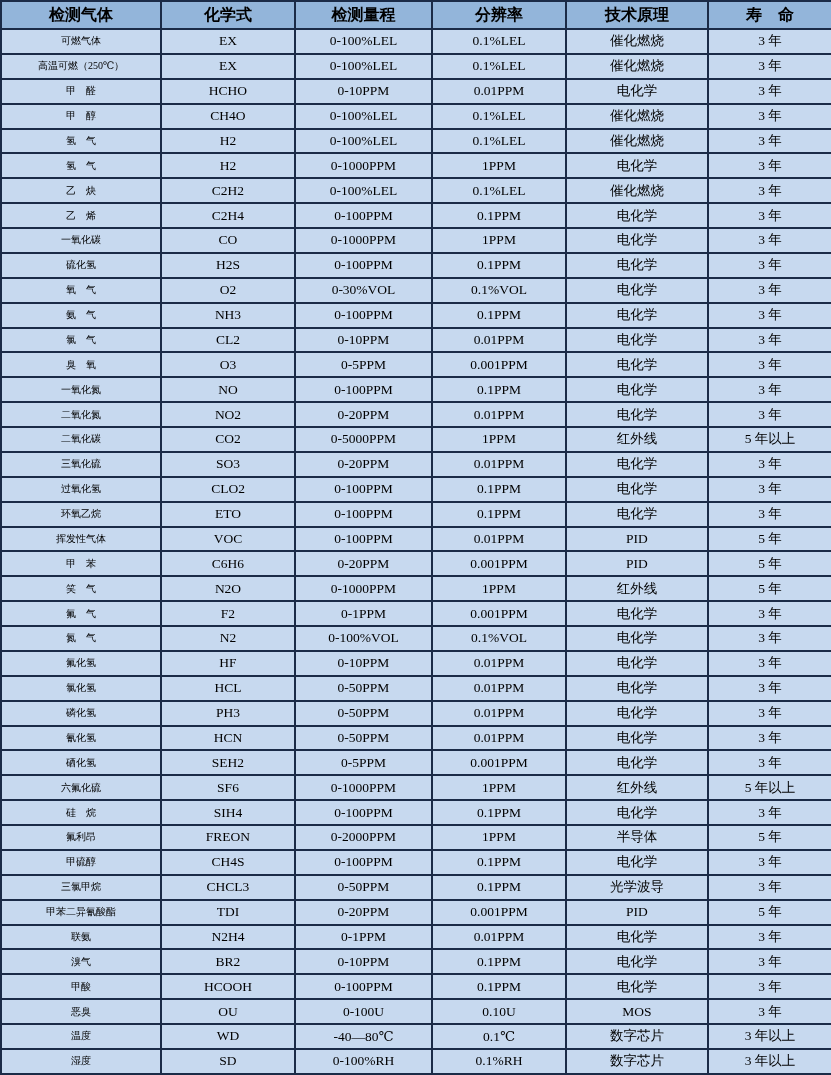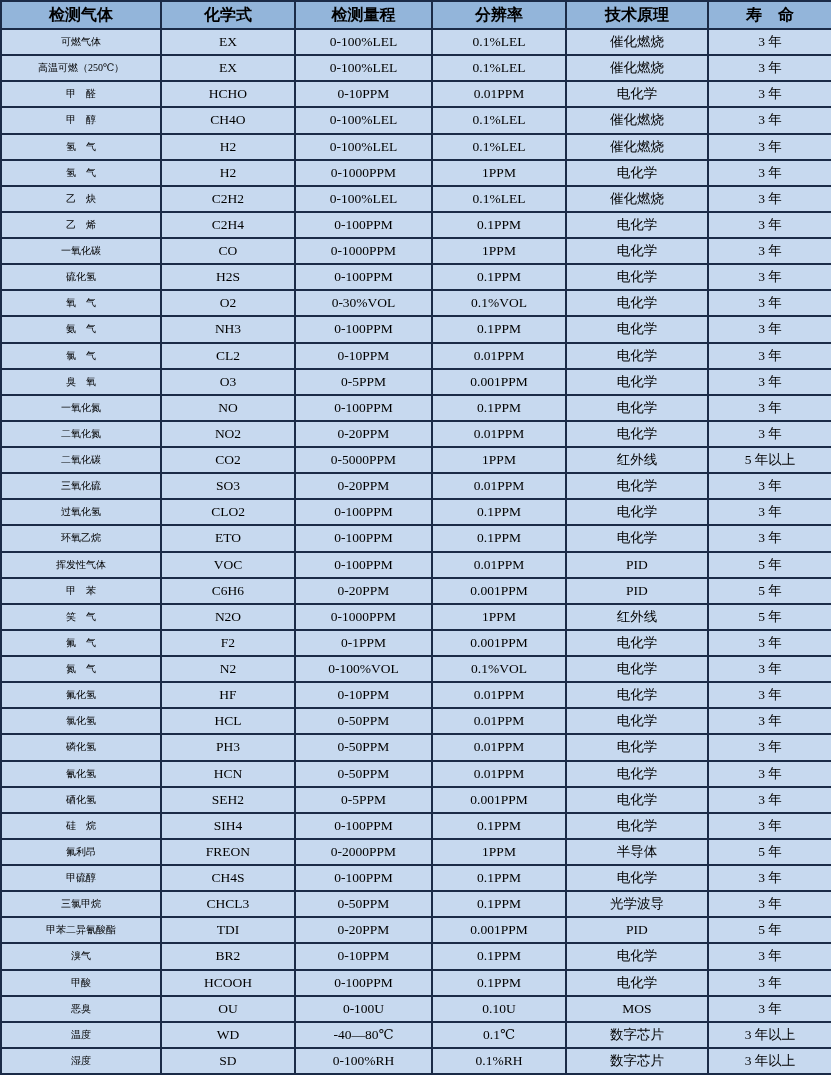--- a/index.html
+++ b/index.html
@@ -302,20 +302,28 @@
         </tr>
         <tr>
           <td class="gas-name">硒化氢</td>
           <td>SEH2</td>
           <td>0-5PPM</td>
           <td>0.001PPM</td>
           <td>电化学</td>
           <td>3 年</td>
         </tr>
         <tr>
+          <td class="gas-name">六氟化硫</td>
+          <td>SF6</td>
+          <td>0-1000PPM</td>
+          <td>1PPM</td>
+          <td>红外线</td>
+          <td>5 年以上</td>
+        </tr>
+        <tr>
           <td class="gas-name">硅　烷</td>
           <td>SIH4</td>
           <td>0-100PPM</td>
           <td>0.1PPM</td>
           <td>电化学</td>
           <td>3 年</td>
         </tr>
         <tr>
           <td class="gas-name">氟利昂</td>
           <td>FREON</td>
@@ -342,20 +350,28 @@
         </tr>
         <tr>
           <td class="gas-name">甲苯二异氰酸酯</td>
           <td>TDI</td>
           <td>0-20PPM</td>
           <td>0.001PPM</td>
           <td>PID</td>
           <td>5 年</td>
         </tr>
         <tr>
+          <td class="gas-name">联氨</td>
+          <td>N2H4</td>
+          <td>0-1PPM</td>
+          <td>0.01PPM</td>
+          <td>电化学</td>
+          <td>3 年</td>
+        </tr>
+        <tr>
           <td class="gas-name">溴气</td>
           <td>BR2</td>
           <td>0-10PPM</td>
           <td>0.1PPM</td>
           <td>电化学</td>
           <td>3 年</td>
         </tr>
         <tr>
           <td class="gas-name">甲酸</td>
           <td>HCOOH</td>

